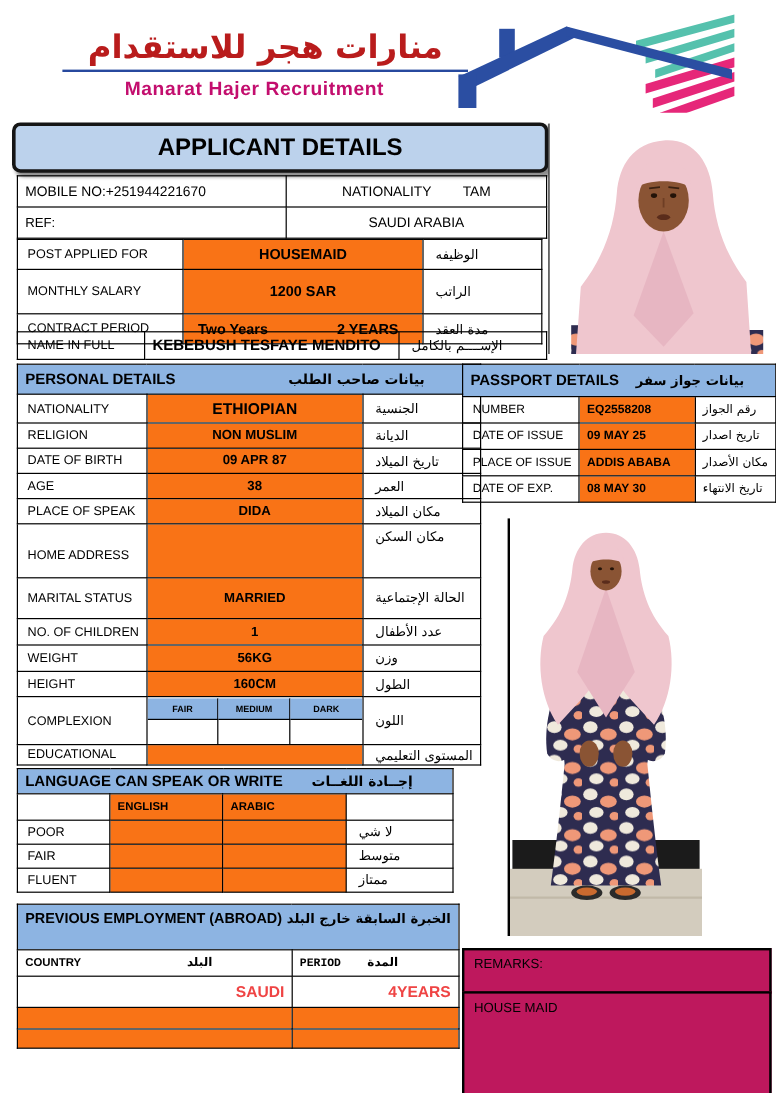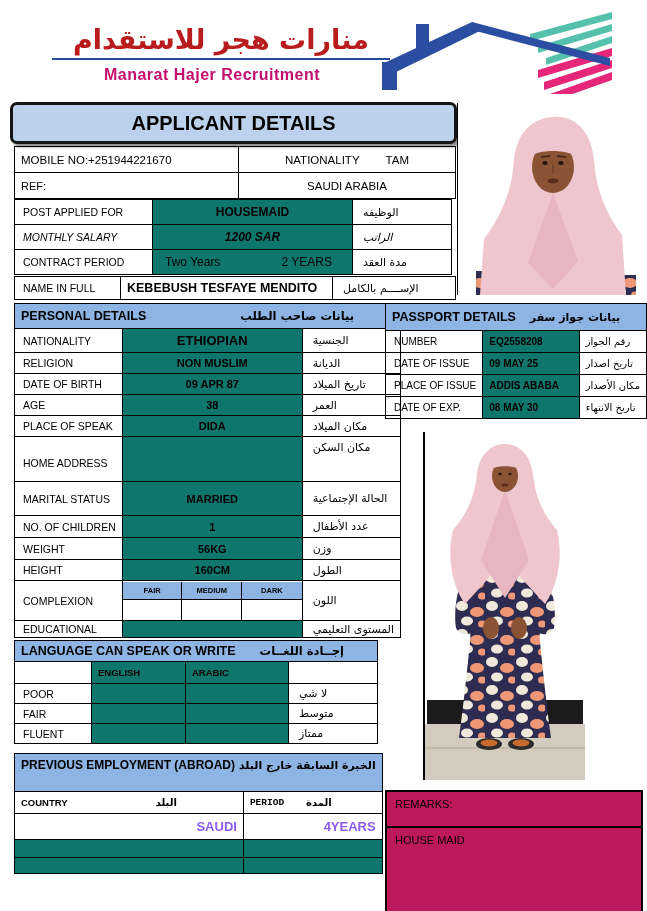--- a/index.html
+++ b/index.html
@@ -2,38 +2,38 @@
 <html><head>
 <meta charset="utf-8">
 <style>
   html,body{margin:0;padding:0;background:#fff;}
   .page{position:relative;width:647px;height:911px;background:#fff;overflow:hidden;
         font-family:"Liberation Sans",sans-serif;color:#000;}
   .abs{position:absolute;}
   .ar{font-family:"DejaVu Sans",sans-serif;}
   table{border-collapse:collapse;table-layout:fixed;}
   td{border:1.5px solid #000;padding:0 6px;font-size:11px;vertical-align:middle;overflow:hidden;white-space:nowrap;}
-  .blue{background:#0f766e;}
+  .blue{background:#f97316;}
   .b{font-weight:bold;}
   .ctr{text-align:center;}
   .lbl{font-size:10.5px;padding-left:8px;}
   .arc{font-size:11px;padding-left:10px;}
   .flex{display:flex;align-items:center;}
   .sb{justify-content:space-between;}
   
   .brand-ar{color:#b91c1c;font-weight:bold;font-size:27px;text-align:center;
             border-bottom:2px solid #27499E;padding-bottom:3px;direction:rtl;}
   .brand-en{color:#C30E6E;font-weight:bold;font-size:16px;text-align:center;letter-spacing:.5px;}
   
   .title-box{background:#BCD2EC;border:3px solid #151515;border-radius:7px;
              box-shadow:3px 3px 3px rgba(0,0,0,.45);
              display:flex;align-items:center;justify-content:center;
              font-weight:bold;font-size:20px;}
   .hdr-cell{background:#8DB4E2;font-weight:bold;font-size:12.5px;}
-  .red{color:#8b5cf6;font-weight:bold;font-size:13px;}
+  .red{color:#ef4444;font-weight:bold;font-size:13px;}
   .photo{background:#fff;}
   .cx-grid{display:grid;grid-template-columns:1fr 1fr 1fr;grid-template-rows:18px 20px;}
   .cx-grid>div{border-right:1.5px solid #000;border-bottom:1.5px solid #000;
                display:flex;align-items:center;justify-content:center;}
   .cx-grid>div:nth-child(3n){border-right:none;}
   .cx-grid>div:nth-child(n+4){border-bottom:none;}
   .cx-head{background:#8DB4E2;font-weight:bold;font-size:7.5px;}
   .remarks-box{background:#be185d;border:2px solid #000;font-size:11px;padding:6px 8px;box-sizing:border-box;}
 </style>
 </head>
@@ -89,29 +89,29 @@
         <col style="width:138px">
         <col style="width:200px">
         <col style="width:99px">
       </colgroup>
     <tbody>
         <tr style="height:25px;">
       <td class="lbl">POST APPLIED FOR</td>
       <td class="blue b ctr" style="font-size:12px;">HOUSEMAID</td>
       <td class="ar arc">الوظيفه</td>
     </tr>
-    <tr style="height:25px;font-style:italic;">
+    <tr style="height:37px;">
       <td class="lbl">MONTHLY SALARY</td>
       <td class="blue b ctr" style="font-size:12px;">1200 SAR</td>
       <td class="ar arc">الراتب</td>
     </tr>
     <tr style="height:25px;">
       <td class="lbl">CONTRACT PERIOD</td>
       <td class="blue">
-        <div class="flex sb" style="padding:0 14px 0 6px;font-weight:normal;font-size:12px;">
+        <div class="flex sb" style="padding:0 14px 0 6px;font-weight:bold;font-size:12px;">
           <span>Two Years</span>
           <span>2 YEARS</span>
         </div>
       </td>
       <td class="ar arc">مدة العقد</td>
     </tr>
   </tbody>
     </table>
 
   <table class="abs" style="left:14px;top:276px;">

